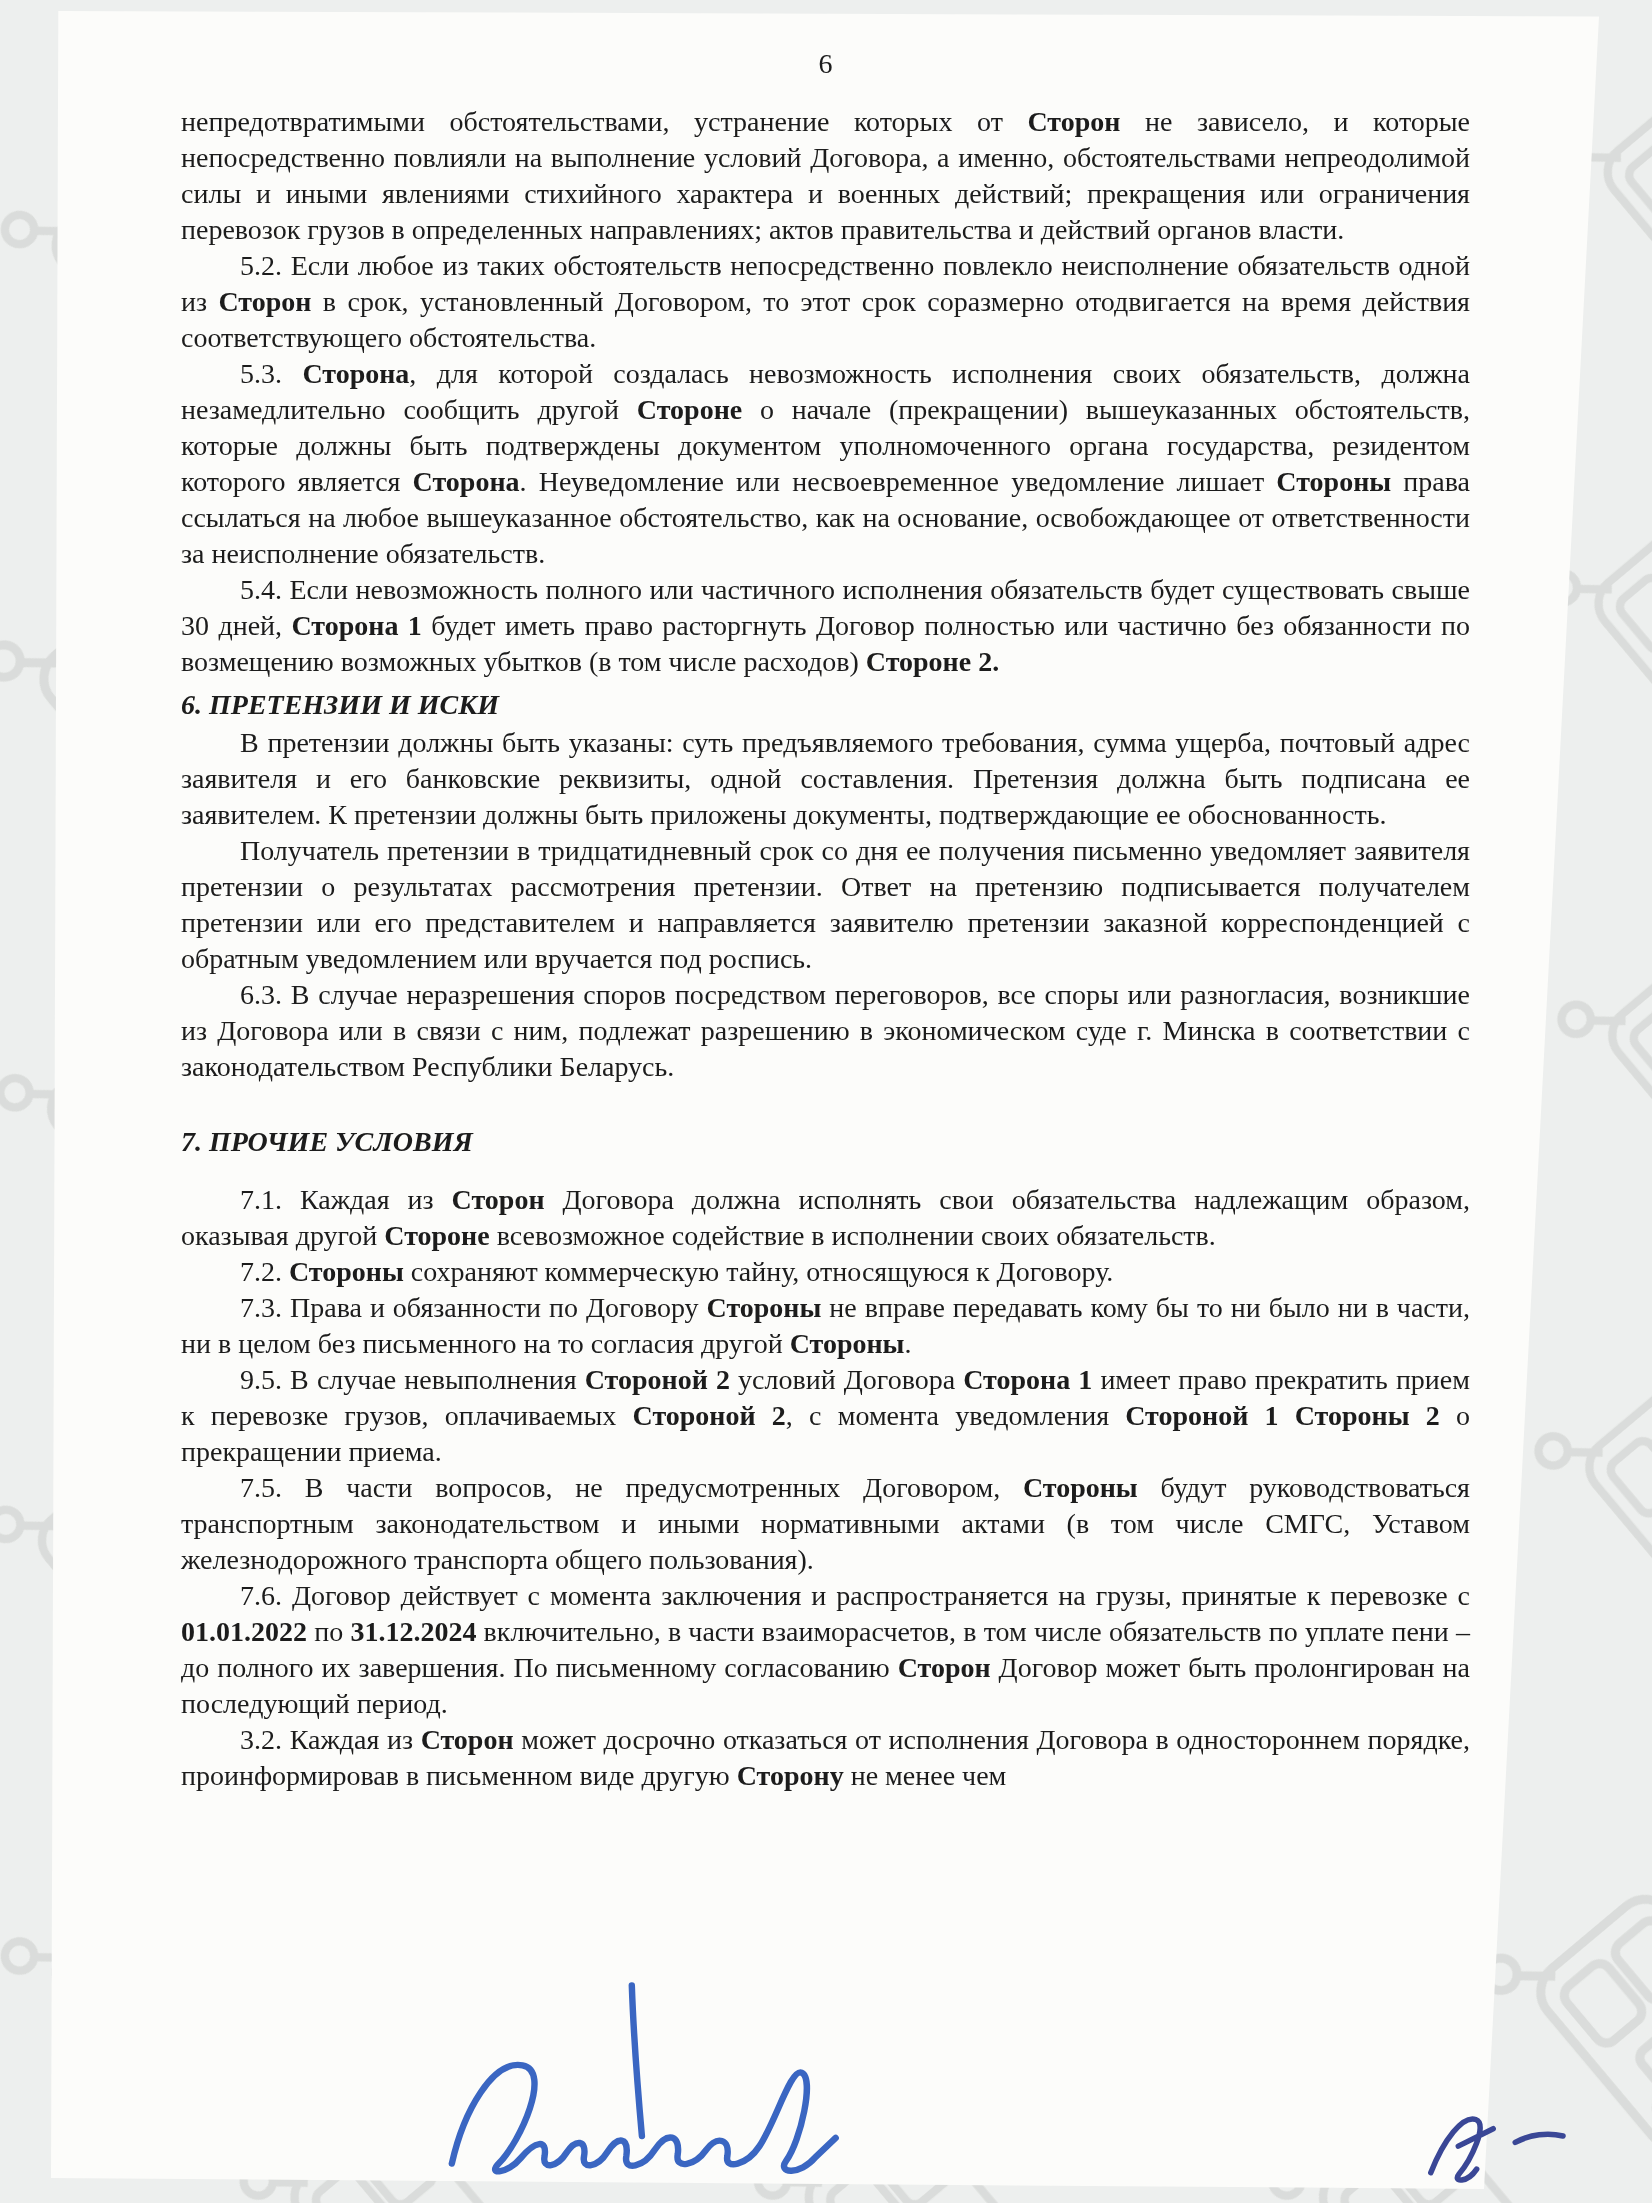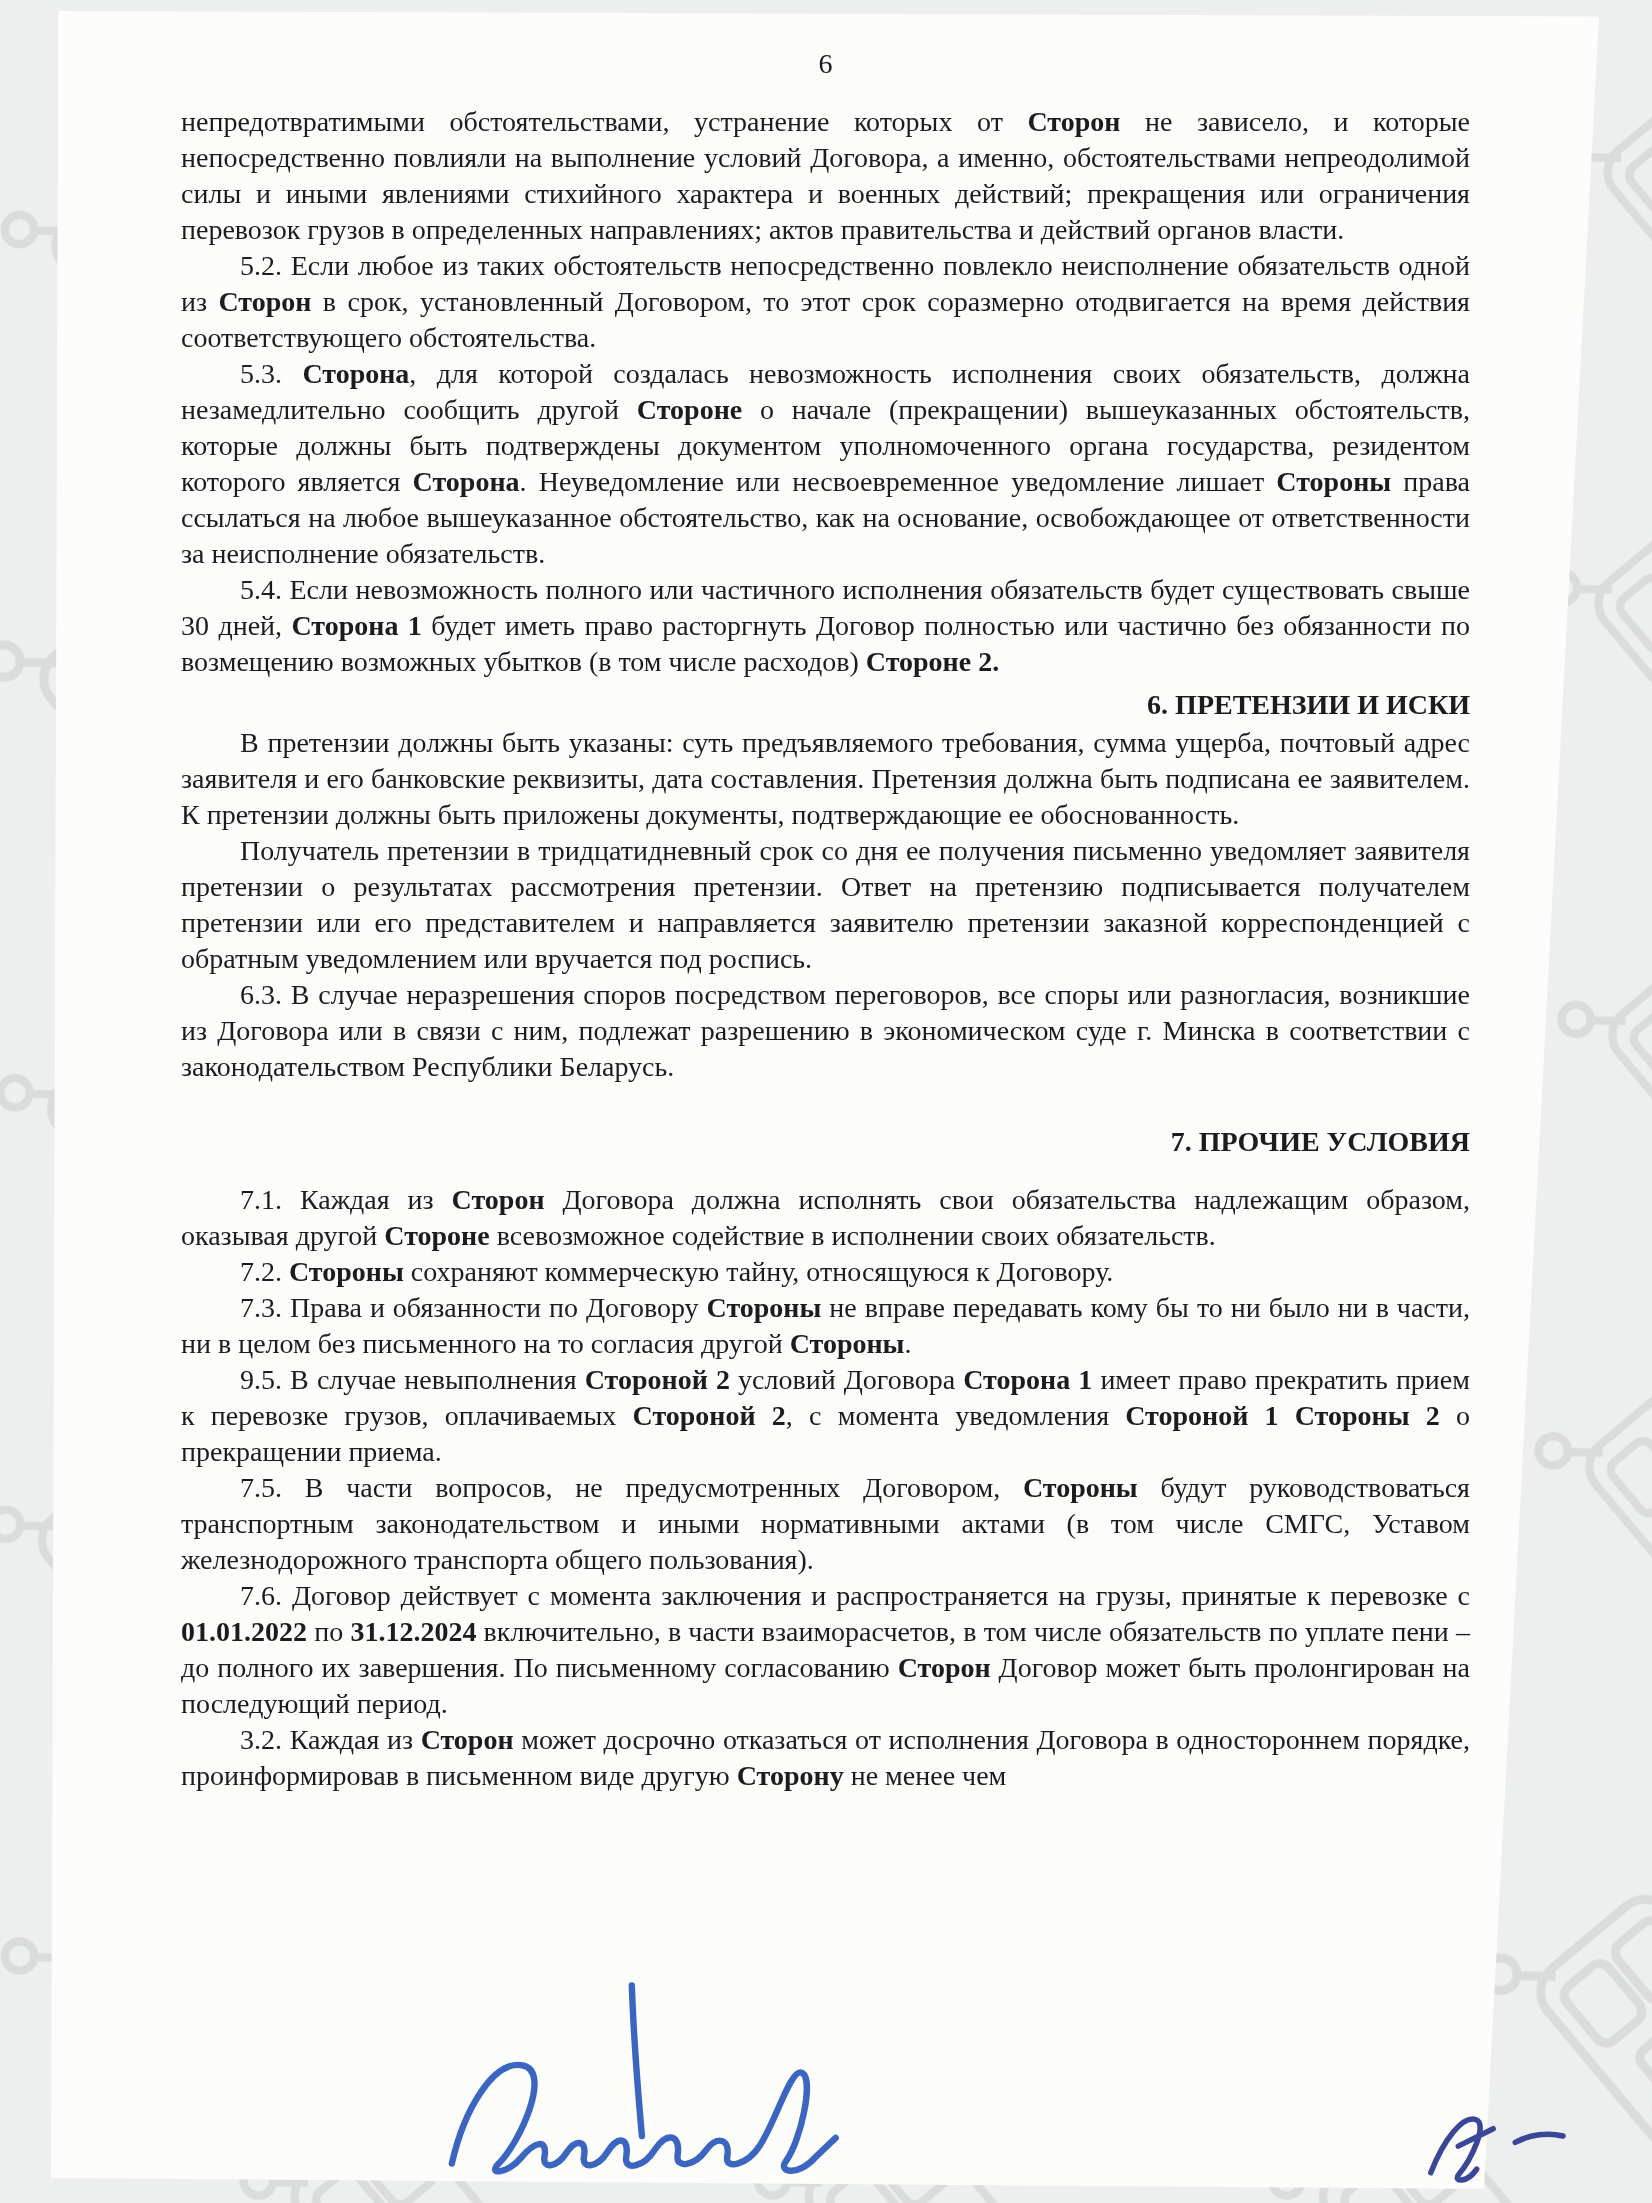--- a/index.html
+++ b/index.html
@@ -18,21 +18,21 @@
   }
   #content{
     position:absolute;left:0;top:0;right:0;
     padding:35px 129px 0 130px;
     color:#1c1c1c;
     font-size:28px;line-height:36px;
   }
   .page-number{text-align:center;margin:0 0 22px 0;}
   p{margin:0;text-align:justify;}
   p.body.indent{text-indent:59px;}
-  p.heading{text-align:right;font-weight:bold;text-indent:0;margin-top:7.3px;margin-bottom:1.8px;}
+  p.heading{text-align:left;font-weight:bold;text-indent:0;margin-top:7.3px;margin-bottom:1.8px;font-style:italic;}
   p.heading.spaced{margin-top:39px;margin-bottom:22px;}
   .b{font-weight:bold;}
   #ink-layer{position:absolute;left:0;top:0;width:1653px;height:2204px;z-index:2;pointer-events:none;}
 </style>
 </head>
 <body style="background: rgb(237, 239, 238);">
 
 <svg id="pattern-layer" xmlns="http://www.w3.org/2000/svg" viewBox="0 0 1800 2400" width="1653" height="2204">
   <defs>
     <symbol id="train-motif" viewBox="0 0 110 160" overflow="visible">
@@ -73,21 +73,21 @@
 
 <div id="paper" style="background: rgb(252, 252, 250);">
   <div id="content" style="color: rgb(28, 28, 28);">
     <div class="page-number">6</div>
     <div>
         <p class="body"><span>непредотвратимыми обстоятельствами, устранение которых от </span><span class="b">Сторон</span><span> не зависело, и которые непосредственно повлияли на выполнение условий Договора, а именно, обстоятельствами непреодолимой силы и иными явлениями стихийного характера и военных действий; прекращения или ограничения перевозок грузов в определенных направлениях; актов правительства и действий органов власти.</span></p>
         <p class="body indent"><span>5.2. Если любое из таких обстоятельств непосредственно повлекло неисполнение обязательств одной из </span><span class="b">Сторон</span><span> в срок, установленный Договором, то этот срок соразмерно отодвигается на время действия соответствующего обстоятельства.</span></p>
         <p class="body indent"><span>5.3. </span><span class="b">Сторона</span><span>, для которой создалась невозможность исполнения своих обязательств, должна незамедлительно сообщить другой </span><span class="b">Стороне</span><span> о начале (прекращении) вышеуказанных обстоятельств, которые должны быть подтверждены документом уполномоченного органа государства, резидентом которого является </span><span class="b">Сторона</span><span>. Неуведомление или несвоевременное уведомление лишает </span><span class="b">Стороны</span><span> права ссылаться на любое вышеуказанное обстоятельство, как на основание, освобождающее от ответственности за неисполнение обязательств.</span></p>
         <p class="body indent"><span>5.4. Если невозможность полного или частичного исполнения обязательств будет существовать свыше 30 дней, </span><span class="b">Сторона 1</span><span> будет иметь право расторгнуть Договор полностью или частично без обязанности по возмещению возможных убытков (в том числе расходов) </span><span class="b">Стороне 2.</span></p>
         <p class="heading"><span class="b">6. ПРЕТЕНЗИИ И ИСКИ</span></p>
-        <p class="body indent"><span>В претензии должны быть указаны: суть предъявляемого требования, сумма ущерба, почтовый адрес заявителя и его банковские реквизиты, дата составления. Претензия должна быть подписана ее заявителем. К претензии должны быть приложены документы, подтверждающие ее обоснованность.</span></p>
+        <p class="body indent"><span>В претензии должны быть указаны: суть предъявляемого требования, сумма ущерба, почтовый адрес заявителя и его банковские реквизиты, одной составления. Претензия должна быть подписана ее заявителем. К претензии должны быть приложены документы, подтверждающие ее обоснованность.</span></p>
         <p class="body indent"><span>Получатель претензии в тридцатидневный срок со дня ее получения письменно уведомляет заявителя претензии о результатах рассмотрения претензии. Ответ на претензию подписывается получателем претензии или его представителем и направляется заявителю претензии заказной корреспонденцией с обратным уведомлением или вручается под роспись.</span></p>
         <p class="body indent"><span>6.3. В случае неразрешения споров посредством переговоров, все споры или разногласия, возникшие из Договора или в связи с ним, подлежат разрешению в экономическом суде г. Минска в соответствии с законодательством Республики Беларусь.</span></p>
         <p class="heading spaced"><span class="b">7. ПРОЧИЕ УСЛОВИЯ</span></p>
         <p class="body indent"><span>7.1. Каждая из </span><span class="b">Сторон</span><span> Договора должна исполнять свои обязательства надлежащим образом, оказывая другой </span><span class="b">Стороне</span><span> всевозможное содействие в исполнении своих обязательств.</span></p>
         <p class="body indent"><span>7.2. </span><span class="b">Стороны</span><span> сохраняют коммерческую тайну, относящуюся к Договору.</span></p>
         <p class="body indent"><span>7.3. Права и обязанности по Договору </span><span class="b">Стороны</span><span> не вправе передавать кому бы то ни было ни в части, ни в целом без письменного на то согласия другой </span><span class="b">Стороны</span><span>.</span></p>
         <p class="body indent"><span>9.5. В случае невыполнения </span><span class="b">Стороной 2</span><span> условий Договора </span><span class="b">Сторона 1</span><span> имеет право прекратить прием к перевозке грузов, оплачиваемых </span><span class="b">Стороной 2</span><span>, с момента уведомления </span><span class="b">Стороной 1 Стороны 2</span><span> о прекращении приема.</span></p>
         <p class="body indent"><span>7.5. В части вопросов, не предусмотренных Договором, </span><span class="b">Стороны</span><span> будут руководствоваться транспортным законодательством и иными нормативными актами (в том числе СМГС, Уставом железнодорожного транспорта общего пользования).</span></p>
         <p class="body indent"><span>7.6. Договор действует с момента заключения и распространяется на грузы, принятые к перевозке с </span><span class="b">01.01.2022</span><span> по </span><span class="b">31.12.2024</span><span> включительно, в части взаиморасчетов, в том числе обязательств по уплате пени – до полного их завершения. По письменному согласованию </span><span class="b">Сторон</span><span> Договор может быть пролонгирован на последующий период.</span></p>
         <p class="body indent"><span>3.2. Каждая из </span><span class="b">Сторон</span><span> может досрочно отказаться от исполнения Договора в одностороннем порядке, проинформировав в письменном виде другую </span><span class="b">Сторону</span><span> не менее чем</span></p>

